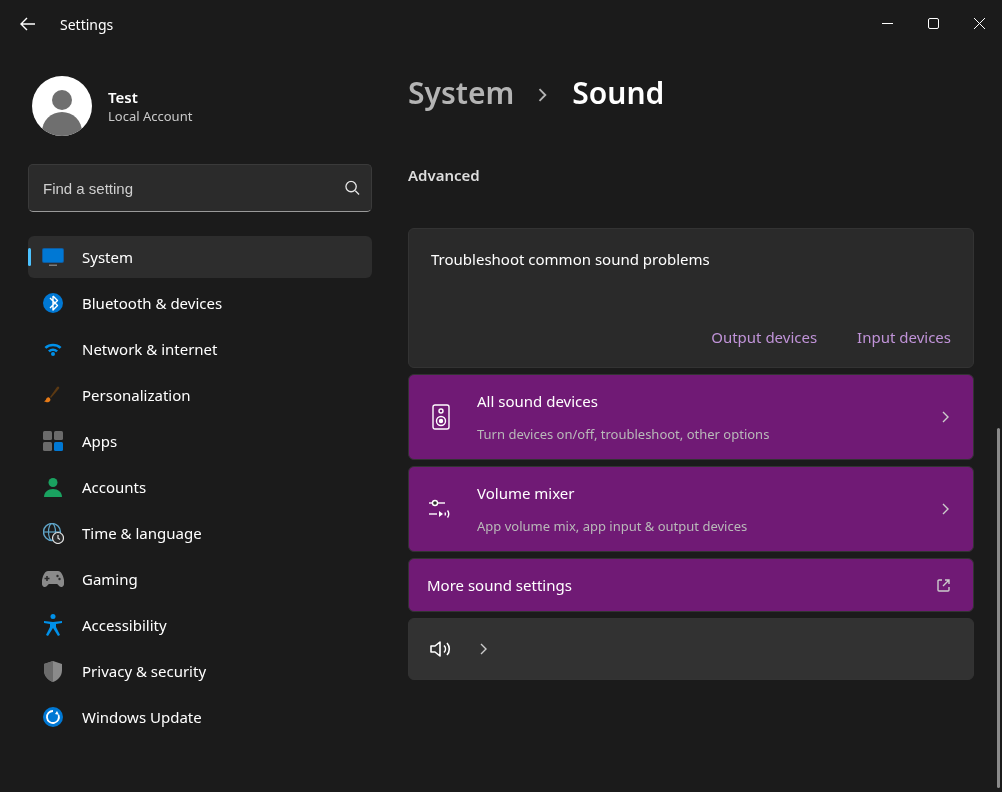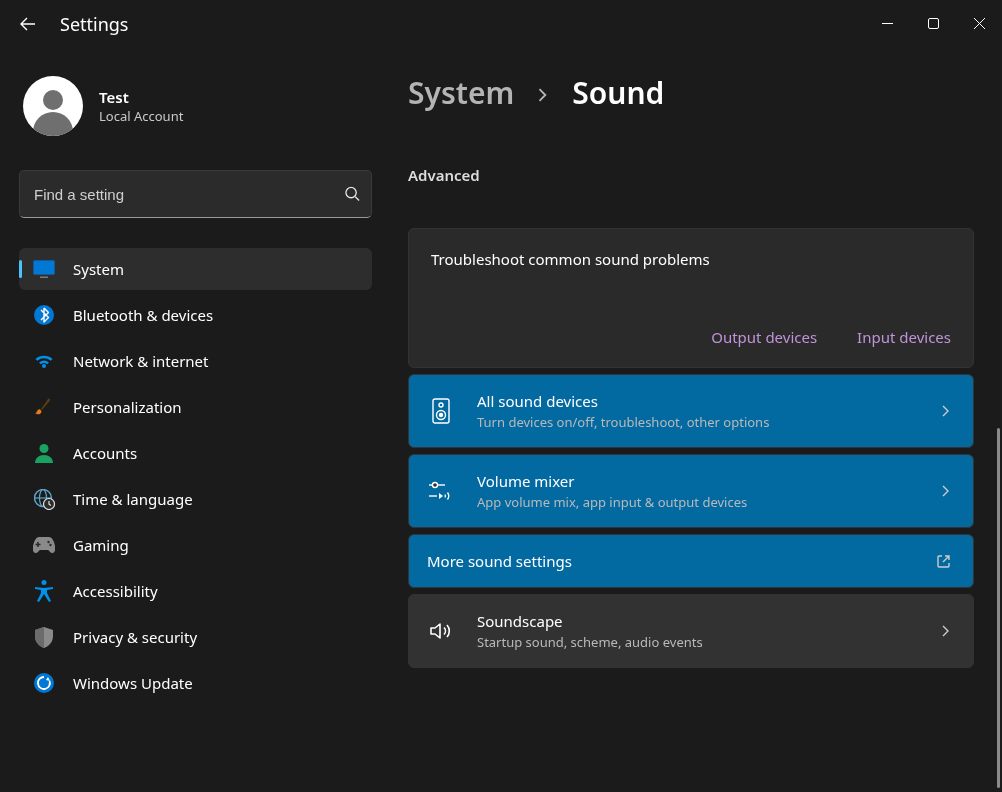--- a/index.html
+++ b/index.html
@@ -17,21 +17,21 @@
     align-items: center;
     padding-left: 8px;
   }
   .back-btn {
     width: 40px; height: 40px;
     display: flex; align-items: center; justify-content: center;
     color: #fff;
     border-radius: 4px;
   }
   .title-text {
-    font-size: 18px;
+    font-size: 14px;
     margin-left: 12px;
     color: #ffffff;
   }
   .win-controls {
     margin-left: auto;
     display: flex;
     height: 100%;
   }
   .win-btn {
     width: 46px; height: 46px;
@@ -39,25 +39,24 @@
     color: #fff;
   }
   .app-body {
     flex: 1;
     display: flex;
     min-height: 0;
   }
   
   .nav {
     width: 390px;
-    padding: 20px 18px 0 19px;
+    padding: 20px 18px 0 28px;
     display: flex;
     flex-direction: column;
     overflow: hidden;
-    gap: 6px;
   }
   .profile {
     display: flex;
     align-items: center;
     gap: 16px;
     padding: 8px 4px 28px 4px;
   }
   .avatar {
     width: 60px; height: 60px;
     border-radius: 50%;
@@ -158,21 +157,21 @@
     font-weight: 600;
     color: #ffffff;
   }
   .section-header {
     font-size: 15px;
     font-weight: 600;
     color: #dddddd;
     margin-bottom: 14px;
   }
   .card {
-    background: #0369a1;
+    background: #701a75;
     border: 1px solid #333333;
     border-radius: 6px;
     margin-bottom: 6px;
   }
   .troubleshoot-card {
     padding: 20px 22px 20px 22px;
     background: #2a2a2a;
     margin-top: 43px;
   }
   .troubleshoot-title {
@@ -195,21 +194,21 @@
   }
   .row-card.hover { background: #323232; }
   .row-icon {
     width: 28px; height: 28px;
     display: flex; align-items: center; justify-content: center;
     color: #ffffff;
     flex-shrink: 0;
   }
   .row-text { flex: 1; }
   .row-title { font-size: 15px; color: #ffffff; }
-  .row-sub { font-size: 13px; color: #b9b9b9; margin-top: 2px; }
+  .row-sub { font-size: 13px; color: #b9b9b9; margin-top: 14px; }
   .row-chevron { color: #cccccc; }
   .row-no-icon { }
   svg { display: block; }
   .scrollbar {
     position: absolute;
     right: 2px;
     top: 380px;
     width: 3px;
     height: 360px;
     background: #8b8b8b;
@@ -297,20 +296,31 @@
         <span class="nav-icon">
           <svg width="20" height="20" viewBox="0 0 20 20">
               <path d="M3 17c1 .5 3 .5 4-1 1-1.5 0-3-1-3.5S3.5 13 3 14.5c-.3.9-1 1.5-2 1.5 0 0 1 1 2 1z" fill="#e67a17"></path>
               <path d="M7 12l7-10c.5-.7 1.6-.7 2 0s.3 1.6-.3 2L8 13z" fill="#5b3913"></path>
             </svg>
         </span>
         <span>Personalization</span>
       </div>
       <div class="nav-item">
         <span class="nav-icon">
+          <svg width="20" height="20" viewBox="0 0 20 20">
+              <rect x="0" y="0" width="9" height="9" rx="1.5" fill="#6b6b6b"></rect>
+              <rect x="11" y="0" width="9" height="9" rx="1.5" fill="#6b6b6b"></rect>
+              <rect x="0" y="11" width="9" height="9" rx="1.5" fill="#6b6b6b"></rect>
+              <rect x="11" y="11" width="9" height="9" rx="1.5" fill="#0078d4"></rect>
+            </svg>
+        </span>
+        <span>Apps</span>
+      </div>
+      <div class="nav-item">
+        <span class="nav-icon">
           <svg width="18" height="20" viewBox="0 0 18 20" fill="#1aa260">
               <circle cx="9" cy="5.5" r="4.5"></circle>
               <path d="M0 20c0-5 4-8 9-8s9 3 9 8z"></path>
             </svg>
         </span>
         <span>Accounts</span>
       </div>
       <div class="nav-item">
         <span class="nav-icon">
           <svg width="21" height="21" viewBox="0 0 21 21">
@@ -439,24 +449,20 @@
       </span>
     </div>
 
     <div class="card row-card hover">
       <span class="row-icon">
         <svg width="24" height="20" viewBox="0 0 24 20" fill="none" stroke="currentColor" stroke-width="1.6">
             <path d="M2 7v6h4l5 4V3L6 7z" stroke-linejoin="round"></path>
             <path d="M15 6.5a5 5 0 010 7M18 4a9 9 0 010 12"></path>
           </svg>
       </span>
-      <div class="row-text">
-        <div class="row-title">Soundscape</div>
-        <div class="row-sub">Startup sound, scheme, audio events</div>
-      </div>
       <span class="row-chevron">
         <svg width="12" height="12" viewBox="0 0 12 12" fill="none" stroke="currentColor" stroke-width="1.4">
             <path d="M4 1l5 5-5 5"></path>
           </svg>
       </span>
     </div>
 
     <div class="scrollbar"></div>
   </div>
 </div>

